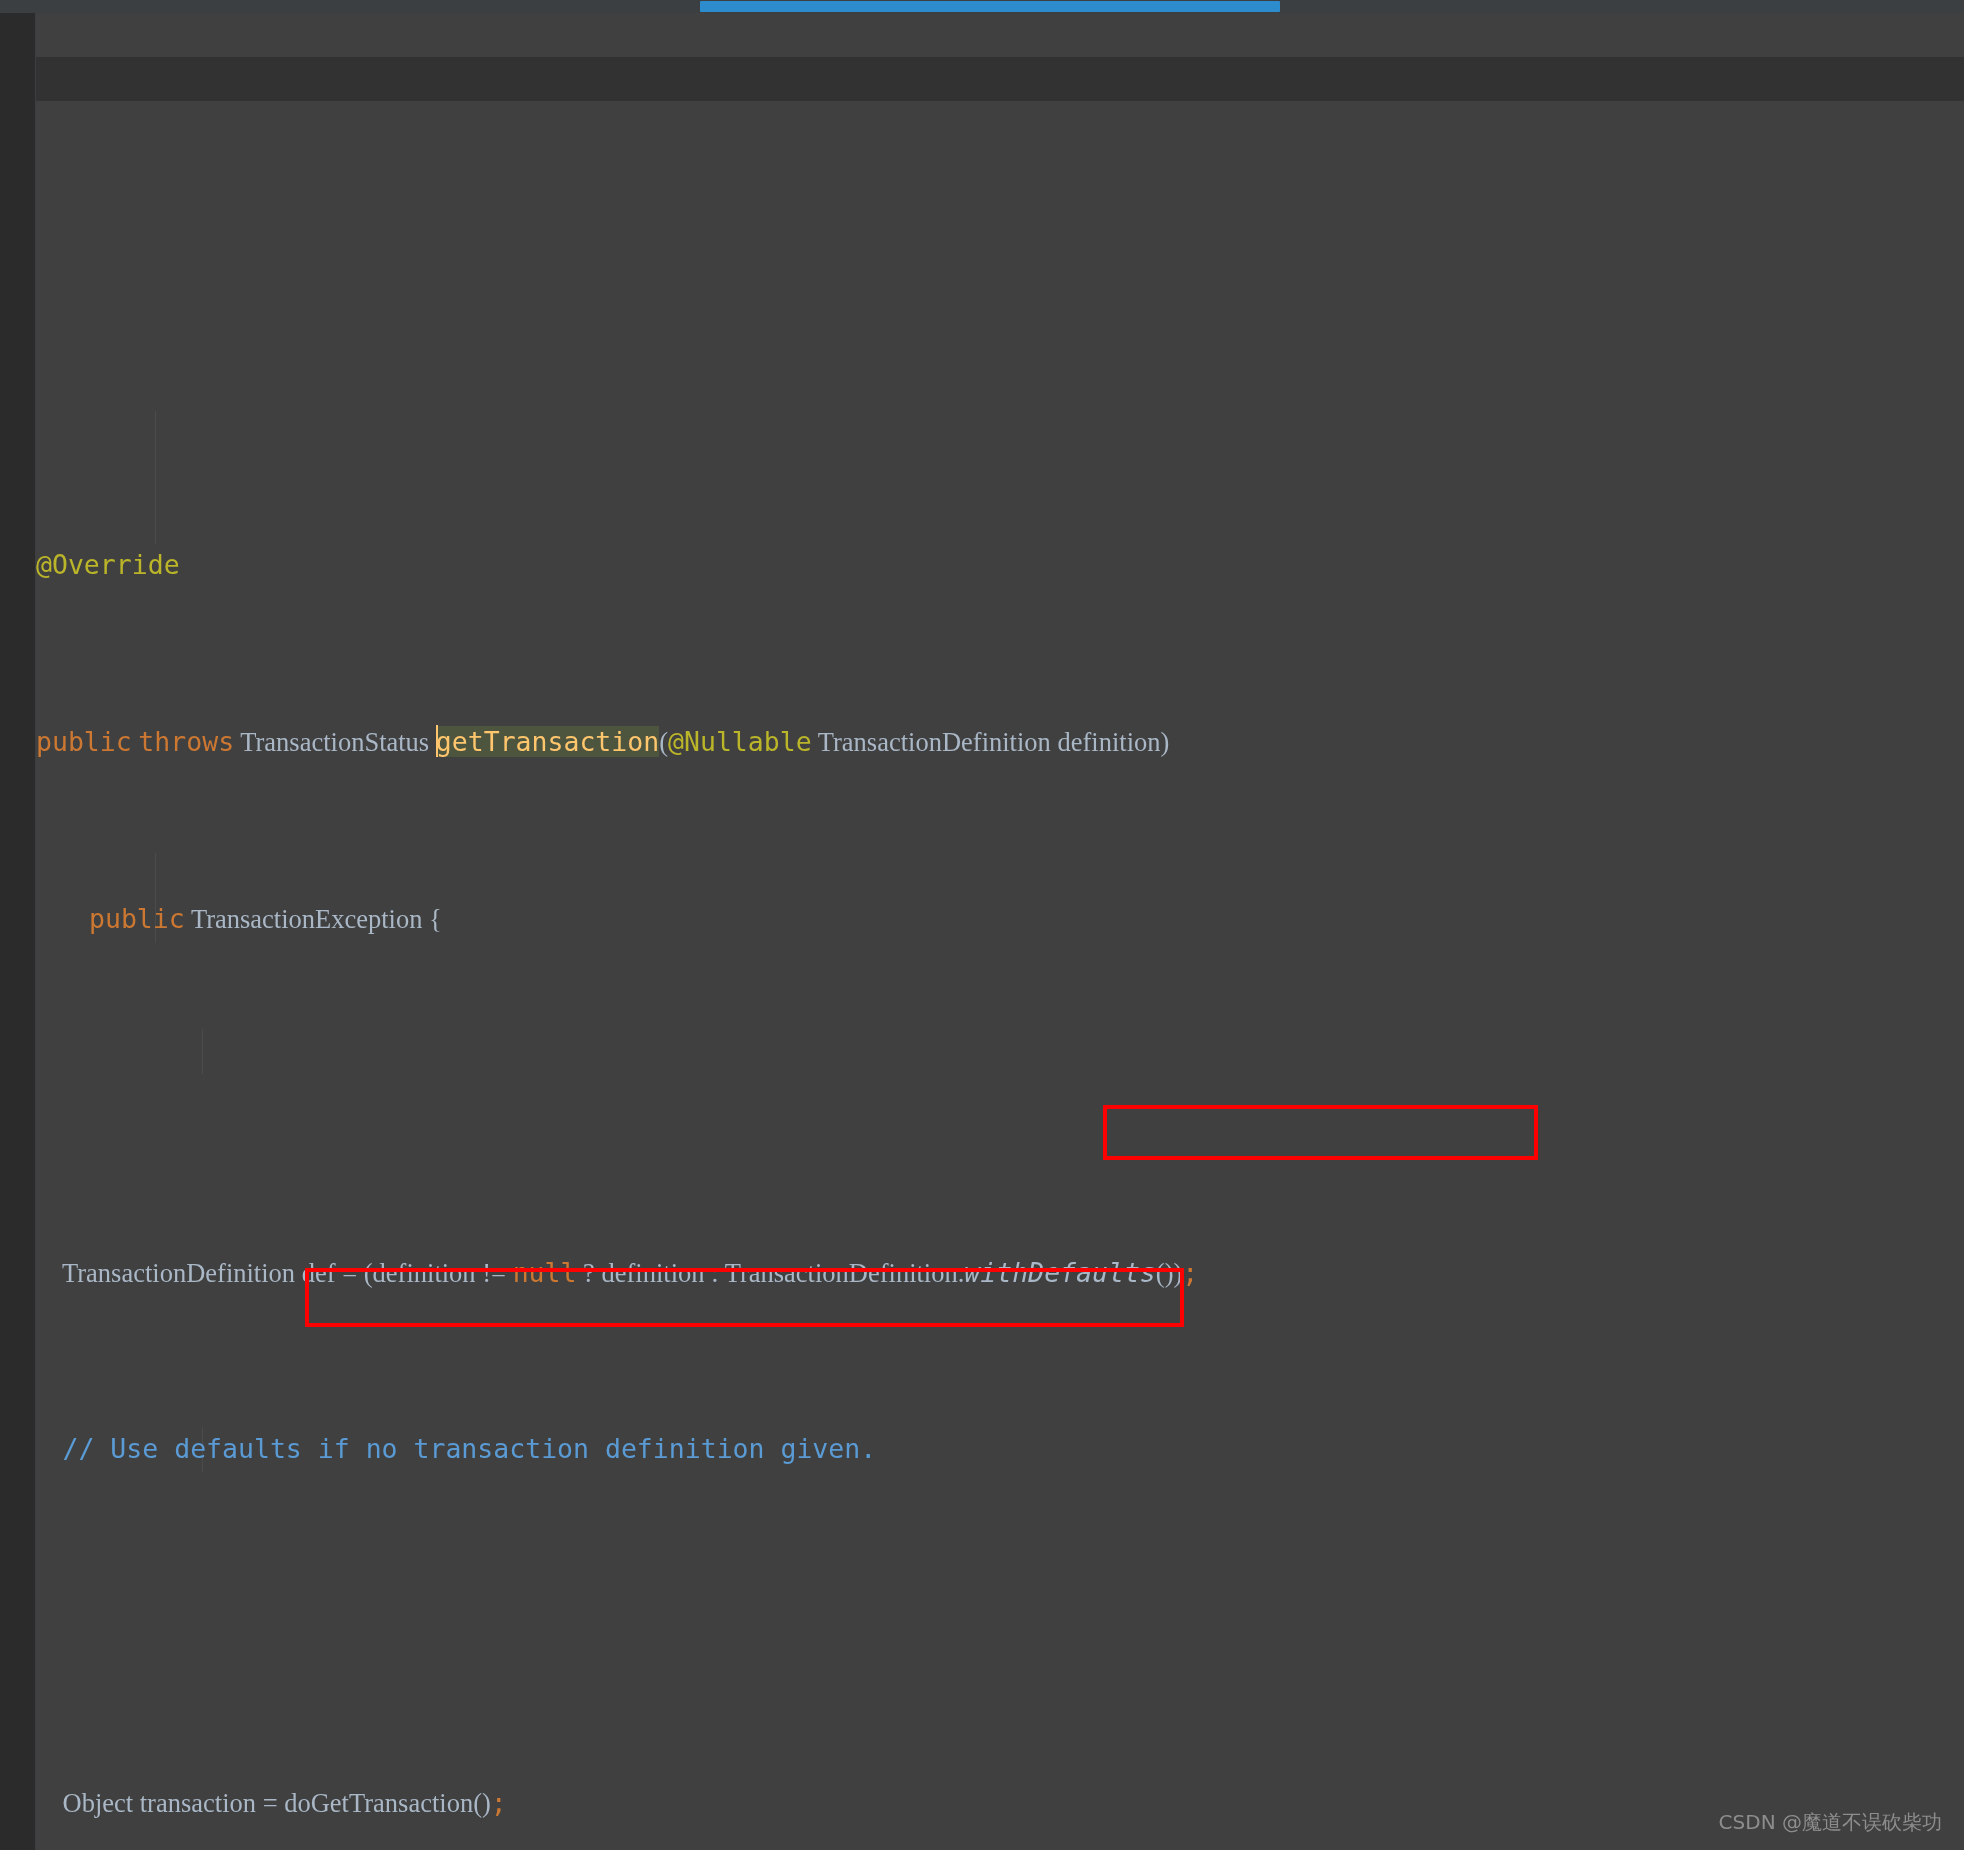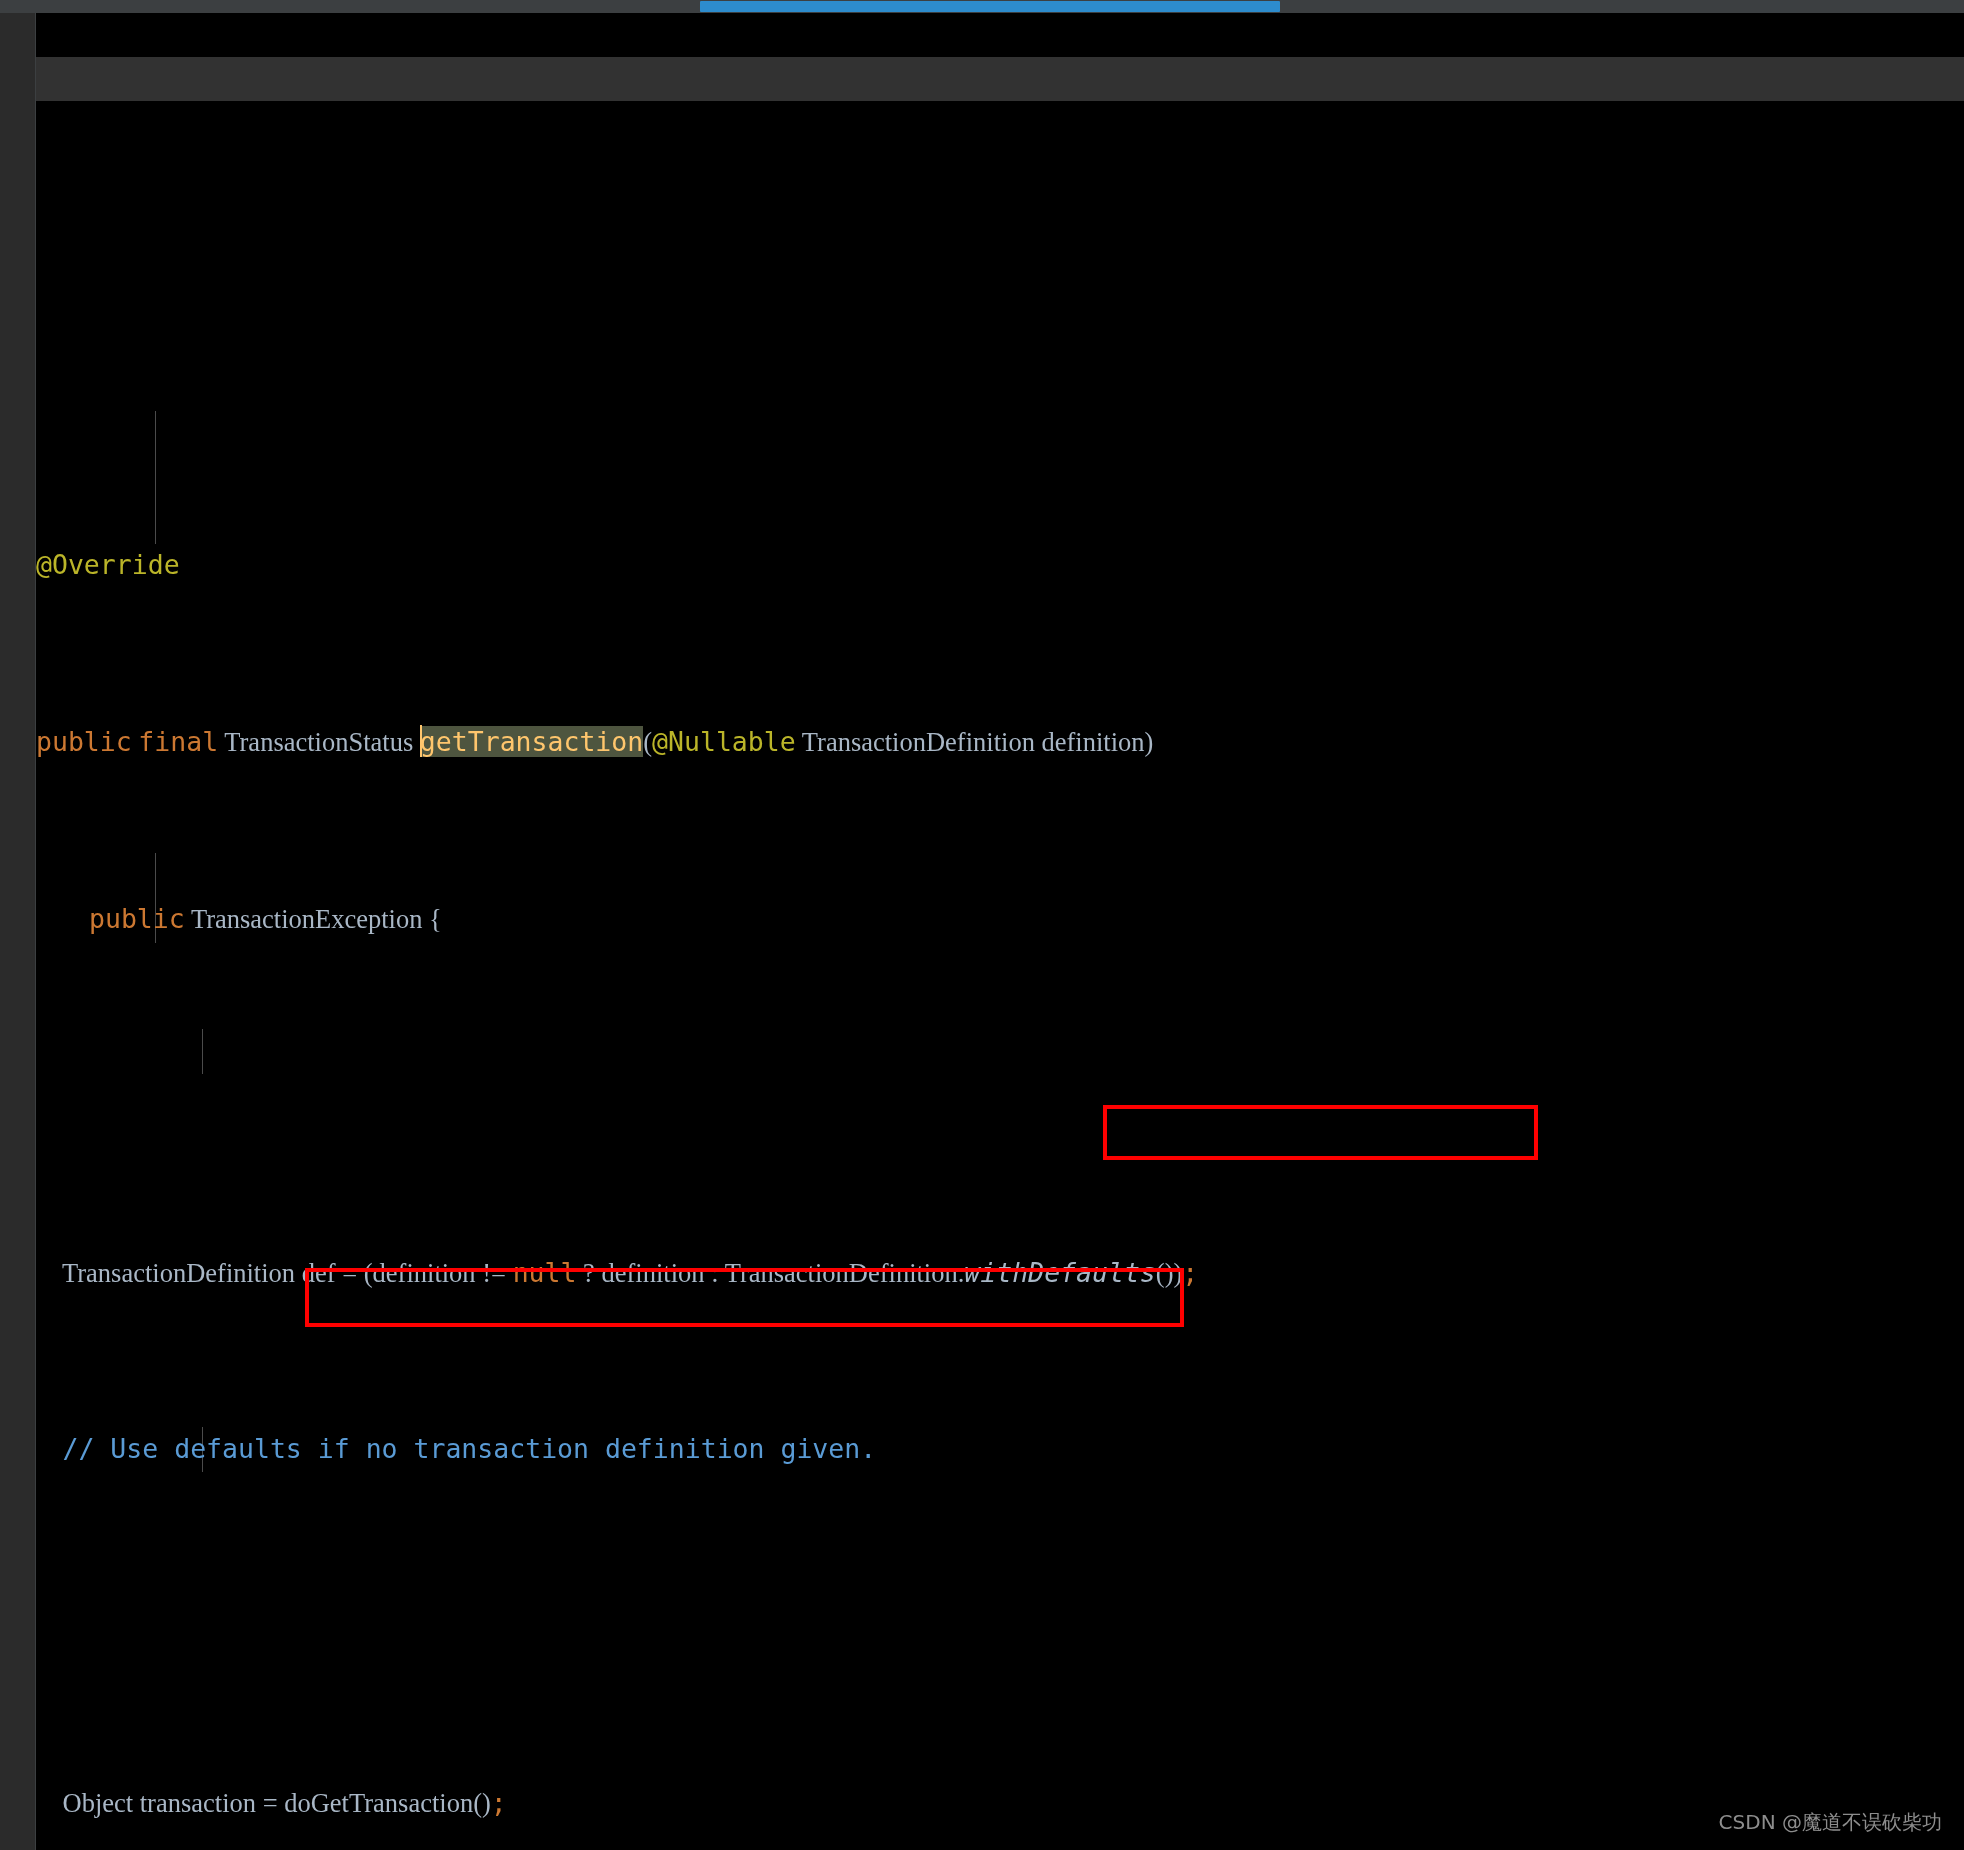--- a/index.html
+++ b/index.html
@@ -6,21 +6,21 @@
   body{
     width:1964px;height:1850px;overflow:hidden;
     font-family:"DejaVu Sans Mono","Liberation Mono",monospace;
   }
   
   #topbar{position:absolute;left:0;top:0;width:1964px;height:13px;background:#3c3f41;}
   #topbar .thumb{position:absolute;top:1px;height:11px;background:#2d8ccd;border-radius:1px;}
   
   #editor{
     position:absolute;left:0;top:13px;width:1964px;height:1837px;
-    background:#000000;
+    background:#404040;
   }
   #gutter{position:absolute;left:0;top:0;width:36px;height:1837px;background:#2b2b2b;}
   #gutter .sep{position:absolute;left:35px;top:0;width:1px;height:1837px;background:#3c3f41;}
   #code{
     position:absolute;left:36px;top:0;right:0;height:1837px;
     font-size:26.5px;line-height:44.2px;
     white-space:pre;
     color:#a9b7c6;
     letter-spacing:0px;
   }
@@ -65,21 +65,21 @@
     <div class="hl-line" style="top:44.2px;width:1928px;"></div>
 
     
     <div class="guide" style="left:119px;top:398px;height:133px;"></div>
     <div class="guide" style="left:119px;top:840px;height:90px;"></div>
     <div class="guide" style="left:166px;top:1016px;height:45px;"></div>
     <div class="guide" style="left:166px;top:1414px;height:45px;"></div>
 
     <div class="ln"><span class="ann">@Override</span></div>
 
-    <div class="ln"><span class="kw">public</span><span class="id"> </span><span class="kw">final</span><span class="id"> TransactionStatus </span><span class="sel"><span class="caret"></span><span class="meth">getTransaction</span></span><span class="id">(</span><span class="ann">@Nullable</span><span class="id"> TransactionDefinition definition)</span></div>
+    <div class="ln"><span class="kw">public</span><span class="id"> </span><span class="kw">throws</span><span class="id"> TransactionStatus </span><span class="sel"><span class="caret"></span><span class="meth">getTransaction</span></span><span class="id">(</span><span class="ann">@Nullable</span><span class="id"> TransactionDefinition definition)</span></div>
 
     <div class="ln"><span class="id">        </span><span class="kw">public</span><span class="id"> TransactionException {</span></div>
 
     <div class="ln"></div>
 
     <div class="ln"><span class="id">    TransactionDefinition def = (definition != </span><span class="kw">null</span><span class="id"> ? definition : TransactionDefinition.</span><span class="statm">withDefaults</span><span class="id">())</span><span class="kw">;</span></div>
 
     <div class="ln"><span class="id">    </span><span class="cmt">// Use defaults if no transaction definition given.</span></div>
 
     <div class="ln"></div>

